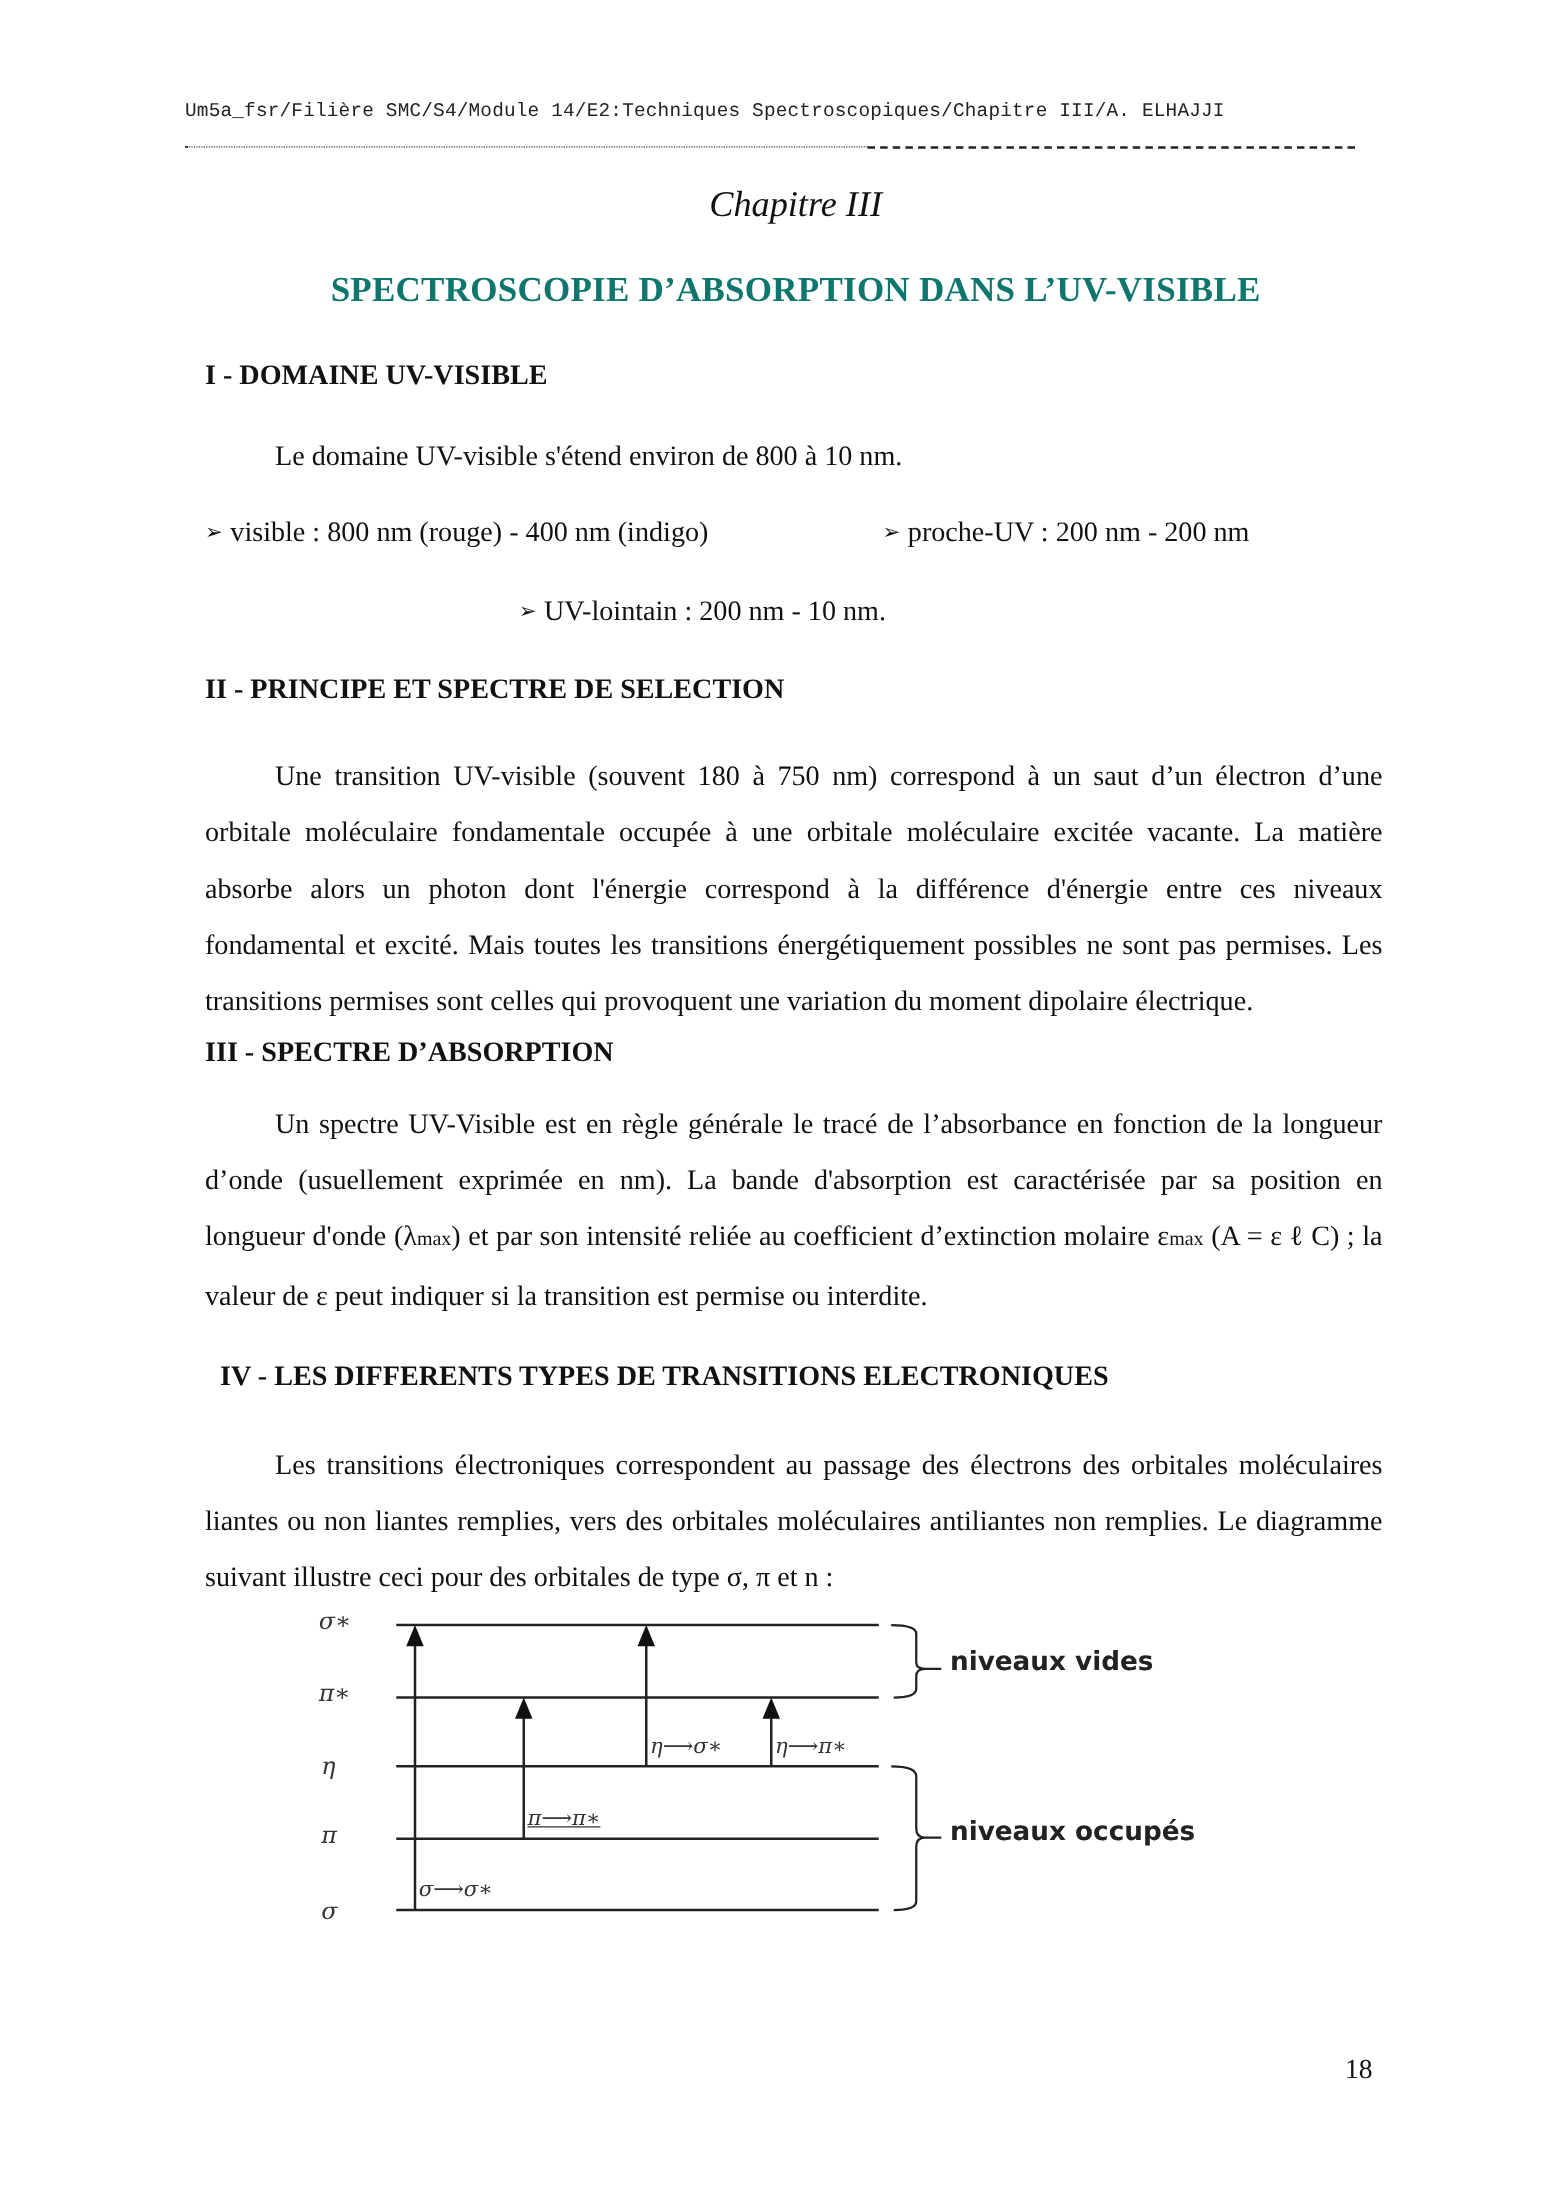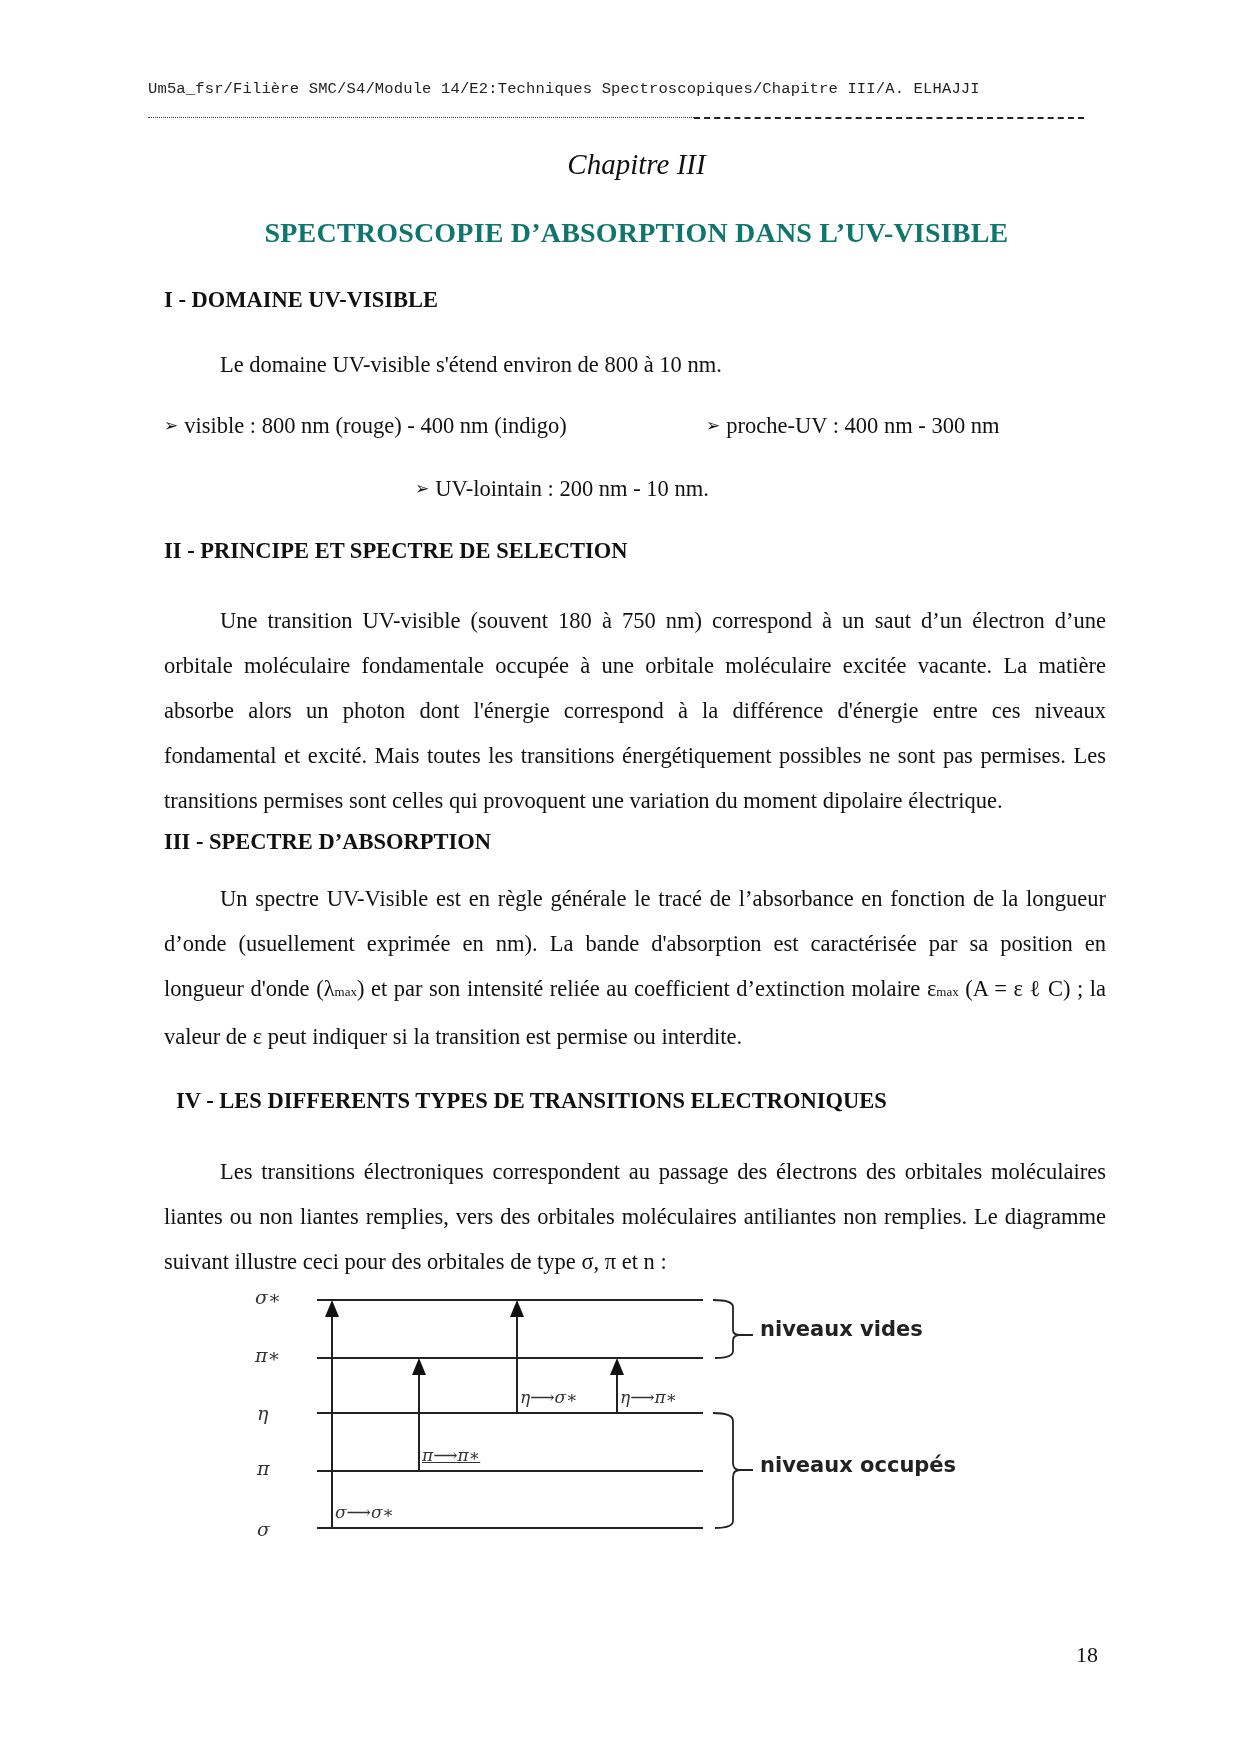--- a/index.html
+++ b/index.html
@@ -32,21 +32,21 @@
 
   .para {
     position: absolute; left: 148px; width: 942px;
     font-size: 22.5px; line-height: 45px; text-align: justify; color: #111;
   }
   .para .indent { display: inline-block; width: 56px; }
 
   .line { position: absolute; font-size: 22.5px; color: #111; white-space: nowrap; }
   .bullet-mark { display: inline-block; margin-right: 6px; font-size: 17px; position: relative; top: -2px; }
 
-  .sub { font-size: 13px; }
+  .sub { font-size: 16px; }
 
   
   .diagram { position: absolute; left: 255px; top: 1285px; width: 760px; height: 290px; }
   .diagram svg { position: absolute; left: 0; top: 0; width: 760px; height: 290px; overflow: visible; }
   .lvl-label {
     position: absolute; font-family: "DejaVu Serif", serif; font-style: italic; font-size: 19px; color: #333;
   }
   .trans-label {
     position: absolute; font-family: "DejaVu Serif", serif; font-style: italic; font-size: 17px; color: #333; white-space: nowrap;
   }
@@ -72,21 +72,21 @@
   <div class="chapter-title serif">Chapitre III</div>
   <div class="main-title serif">SPECTROSCOPIE D’ABSORPTION DANS L’UV-VISIBLE</div>
 
   <div class="h2 serif" style="top:287px;">I - DOMAINE UV-VISIBLE</div>
   <div class="line serif" style="left:204px; top:352px;">Le domaine UV-visible s'étend environ de 800 à 10 nm.</div>
 
   <div class="line serif" style="left:148px; top:413px;">
     <span class="bullet-mark">➢</span><span>visible : 800 nm (rouge) - 400 nm (indigo)</span>
   </div>
   <div class="line serif" style="left:690px; top:413px;">
-    <span class="bullet-mark">➢</span><span>proche-UV : 400 nm - 300 nm</span>
+    <span class="bullet-mark">➢</span><span>proche-UV : 200 nm - 200 nm</span>
   </div>
   <div class="line serif" style="left:399px; top:476px;">
     <span class="bullet-mark">➢</span><span>UV-lointain : 200 nm - 10 nm.</span>
   </div>
 
   <div class="h2 serif" style="top:538px;">II - PRINCIPE ET SPECTRE DE SELECTION</div>
   <div class="para serif" style="top:598px;"><span class="indent"></span><span>Une transition UV-visible (souvent 180 à 750 nm) correspond à un saut d’un électron d’une orbitale moléculaire fondamentale occupée à une orbitale moléculaire excitée vacante. La matière absorbe alors un photon dont l'énergie correspond à la différence d'énergie entre ces niveaux fondamental et excité. Mais toutes les transitions énergétiquement possibles ne sont pas permises. Les transitions permises sont celles qui provoquent une variation du moment dipolaire électrique.</span></div>
 
   <div class="h2 serif" style="top:829px;">III - SPECTRE D’ABSORPTION</div>
   <div class="para serif" style="top:876px;"><span class="indent"></span><span>Un spectre UV-Visible est en règle générale le tracé de l’absorbance en fonction de la longueur d’onde (usuellement exprimée en nm). La bande d'absorption est caractérisée par sa position en longueur d'onde (λ</span><span class="sub">max</span><span>) et par son intensité reliée au coefficient d’extinction molaire ε</span><span class="sub">max</span><span> (A = ε ℓ C) ; la valeur de ε peut indiquer si la transition est permise ou interdite.</span></div>

